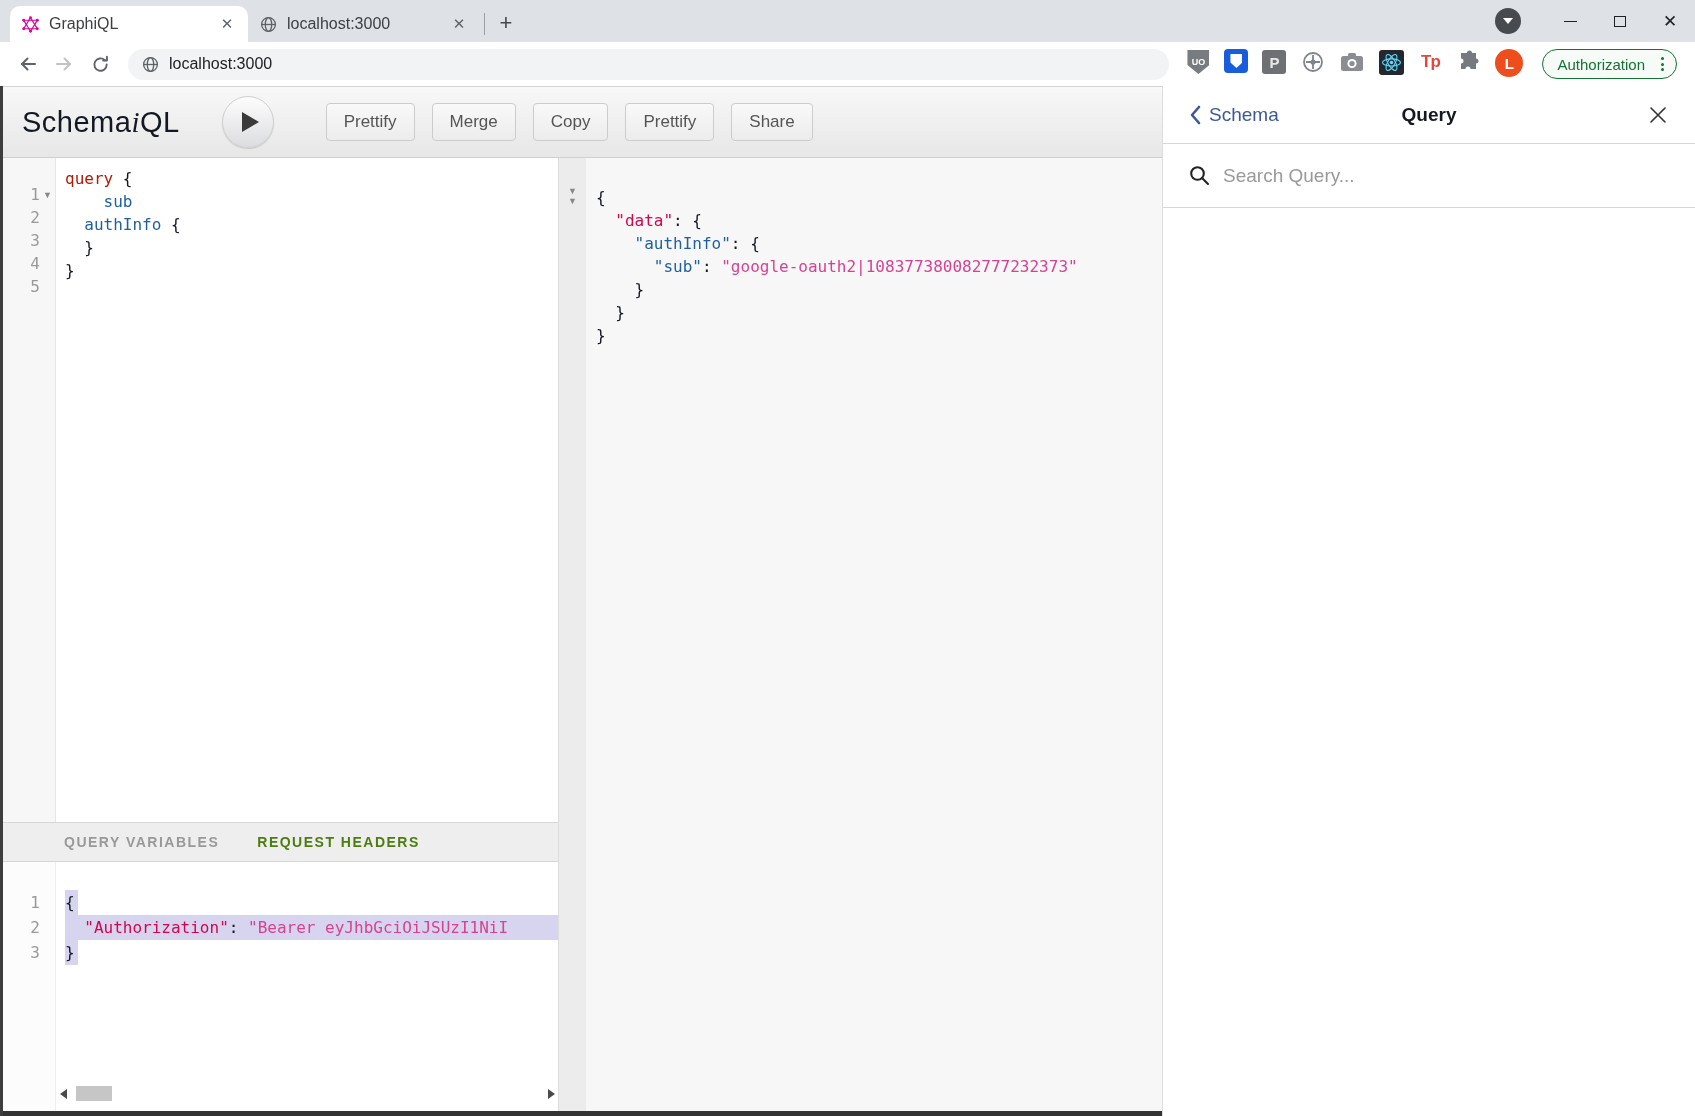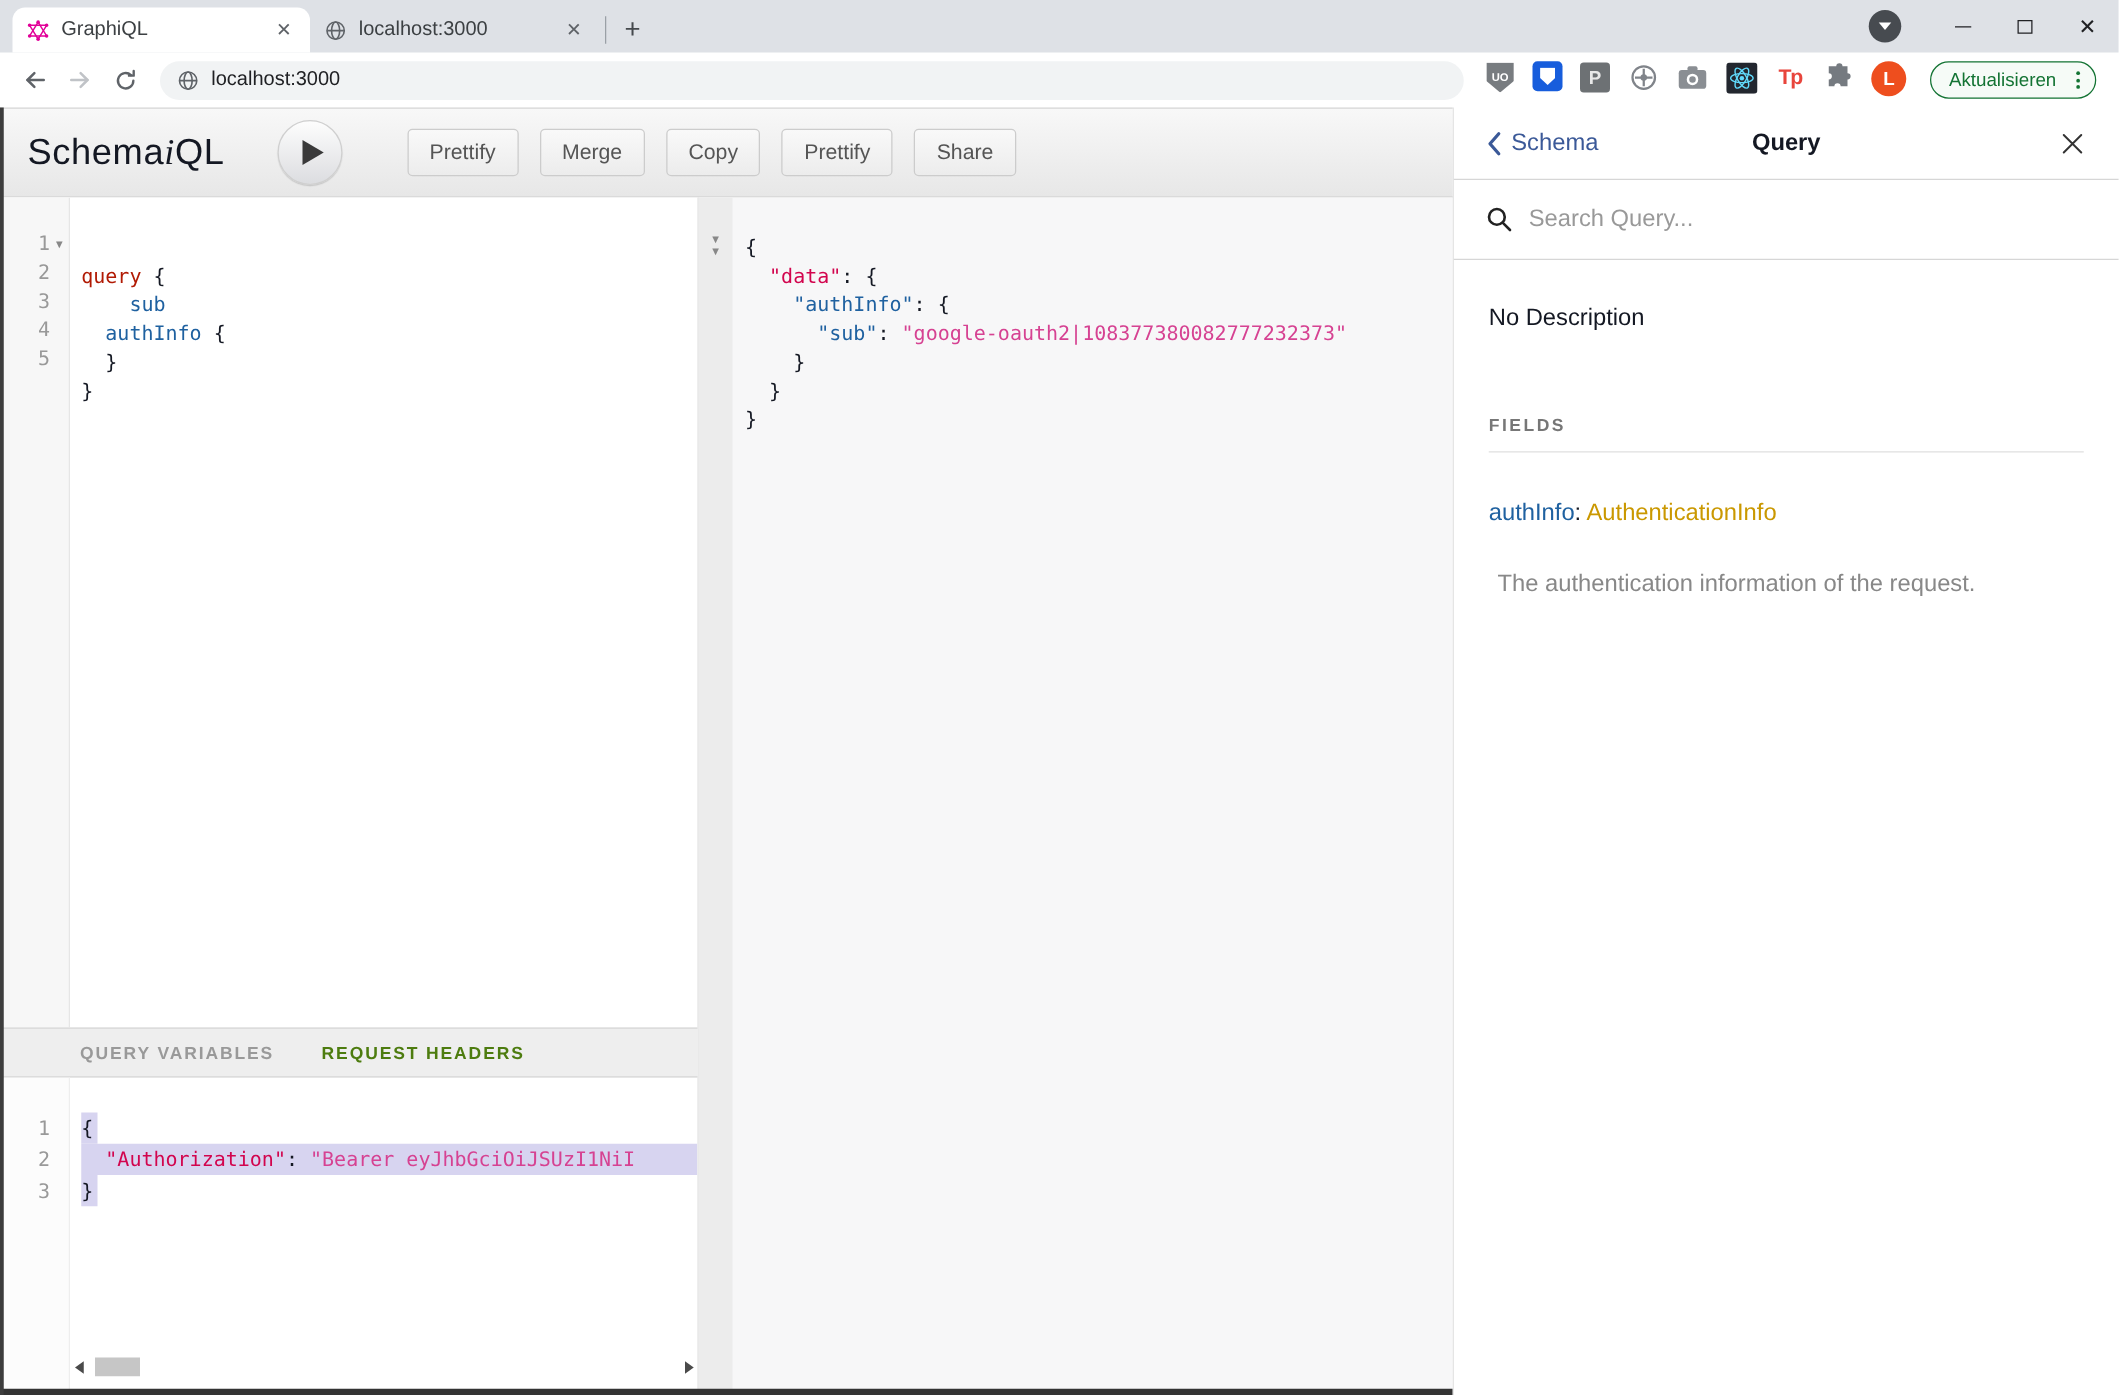--- a/index.html
+++ b/index.html
@@ -68,21 +68,21 @@
   .tk-prop { color:#1F61A0; }
   .tk-def { color:#D2054E; }
   .tk-str { color:#D64292; }
   .tk-p, .tk-pl { color:#141823; }
   .sel { background:#d7d4f0; display:inline-block; padding-right:3px; }
   .sel-full { display:block; width:100%; }
 
   .query-editor { flex:1; }
   .query-editor .gutter { width:56px; background:#f7f7f7; border-right:1px solid #e6e6e6; padding-top:25px; }
   .query-editor .lnum { width:34px; }
-  .query-editor .code-lines { padding:25px 0 0 9px;margin-top:26px; }
+  .query-editor .code-lines { padding:9px 0 0 9px; }
 
   
   .secondary { height:294px; flex:0 0 auto; display:flex; flex-direction:column; position:relative; }
   .var-tabbar { height:40px; flex:0 0 auto; background:#eee; border-top:1px solid #d6d6d6; border-bottom:1px solid #d6d6d6; display:flex; align-items:center; padding-left:64px; gap:38px; }
   .var-tab { font-size:14px; font-weight:bold; letter-spacing:1.5px; color:#999; }
   .var-tab.active { color:#4d7c0f; }
   .headers-editor { flex:1; }
   .headers-editor .gutter { width:56px; background:#fcfcfc; border-right:1px solid #eee; padding-top:28px; }
   .headers-editor .lnum { width:40px; }
   .headers-editor .code-lines { padding:28px 0 0 9px; }
@@ -236,21 +236,21 @@
           </svg>
       </div>
       <div class="ext ext-tp">Tp</div>
       <div class="ext">
         <svg width="24" height="24" viewBox="0 0 24 24" fill="#757a80">
             <path d="M10 3a2.5 2.5 0 0 1 5 0h4v5.5a2.5 2.5 0 0 1 0 5V19h-5.5a2.5 2.5 0 0 0-5 0H4v-5.5a2.5 2.5 0 0 0 0-5V3h6z"></path>
           </svg>
       </div>
       <div class="avatar">L</div>
       <div class="update-pill">
-        <span>Aktualisieren</span>
+        <span>Authorization</span>
         <span class="pill-dots">
             <b></b>
             <b></b>
             <b></b>
           </span>
       </div>
     </div>
   </div>
 
   <div class="app">
@@ -390,24 +390,15 @@
             </svg>
         </div>
       </div>
       <div class="docs-search">
         <svg width="21" height="21" viewBox="0 0 21 21" fill="none" stroke="#222" stroke-width="2.1" stroke-linecap="round">
             <circle cx="8.5" cy="8.5" r="6.3"></circle>
             <path d="M13.3 13.3 L19 19"></path>
           </svg>
         <input type="text" placeholder="Search Query..." style="">
       </div>
-      <div class="docs-content">
-        <div class="no-desc">No Description</div>
-        <div class="fields-label">FIELDS</div>
-        <div class="field-line">
-          <span class="field-name">authInfo</span><span class="field-colon">:</span>
-          <span class="field-type">AuthenticationInfo</span>
-        </div>
-        <div class="field-desc">The authentication information of the request.</div>
-      </div>
     </div>
   </div>
 </div>
 
 </body></html>

